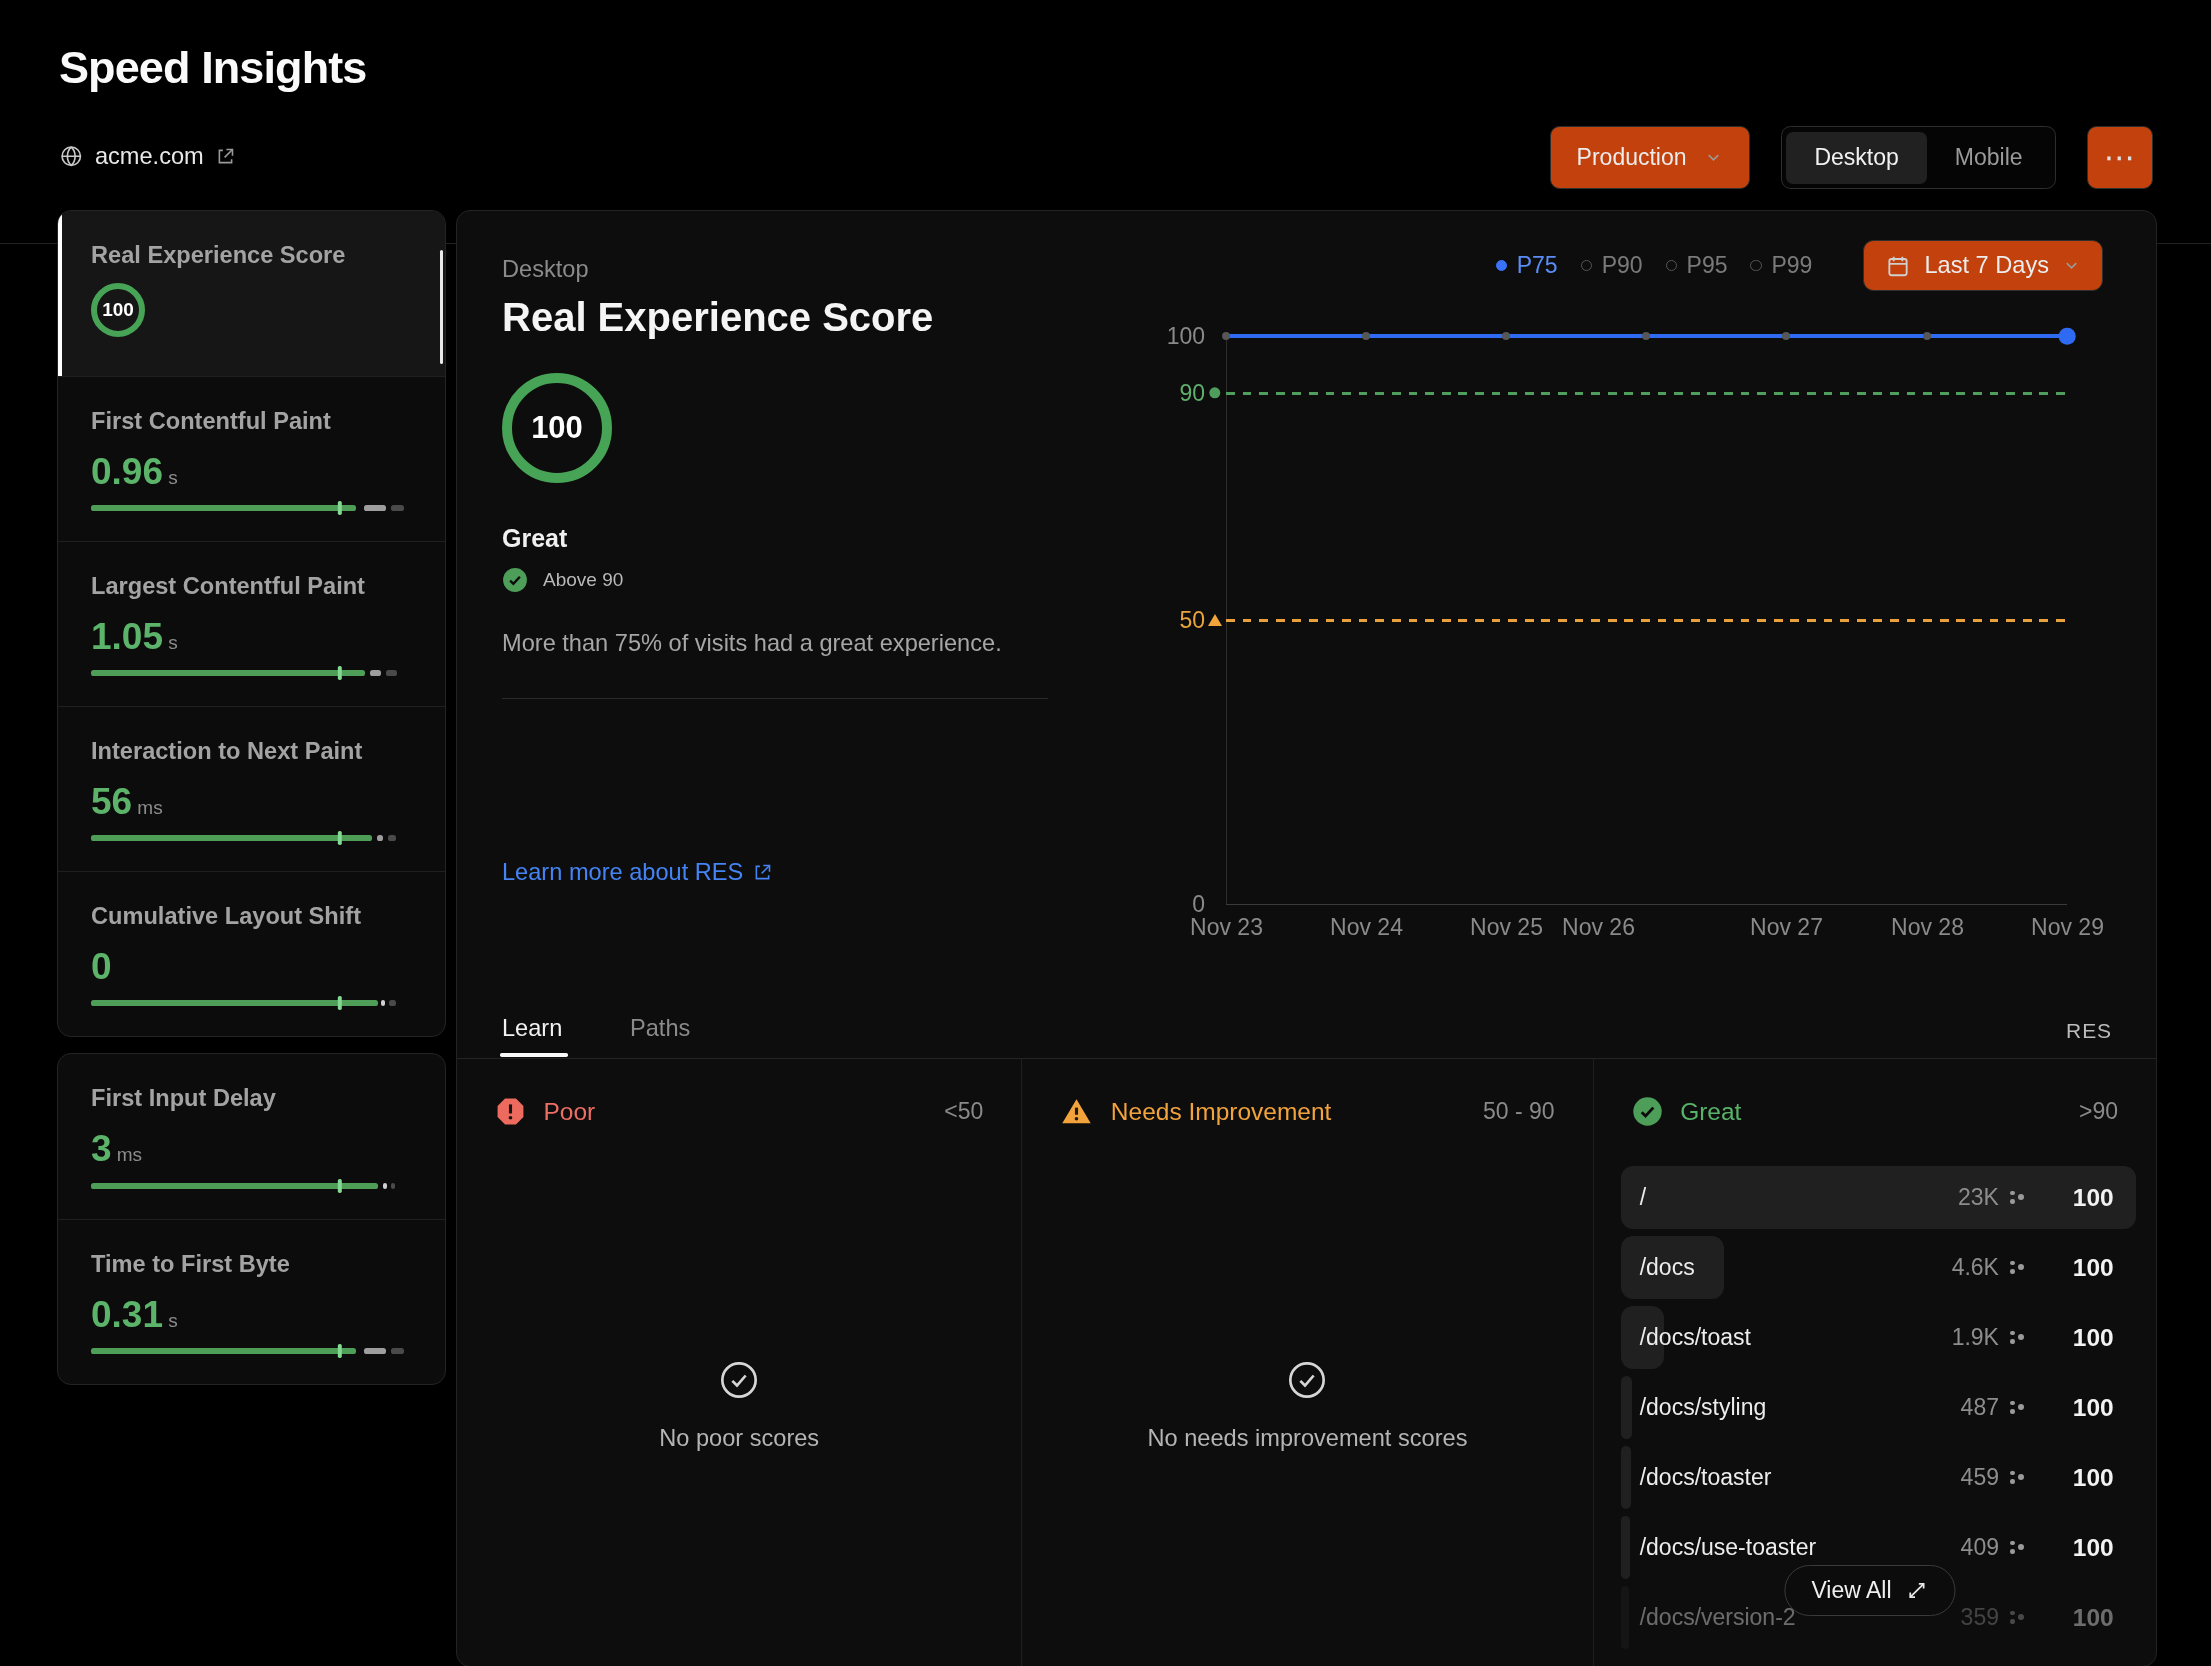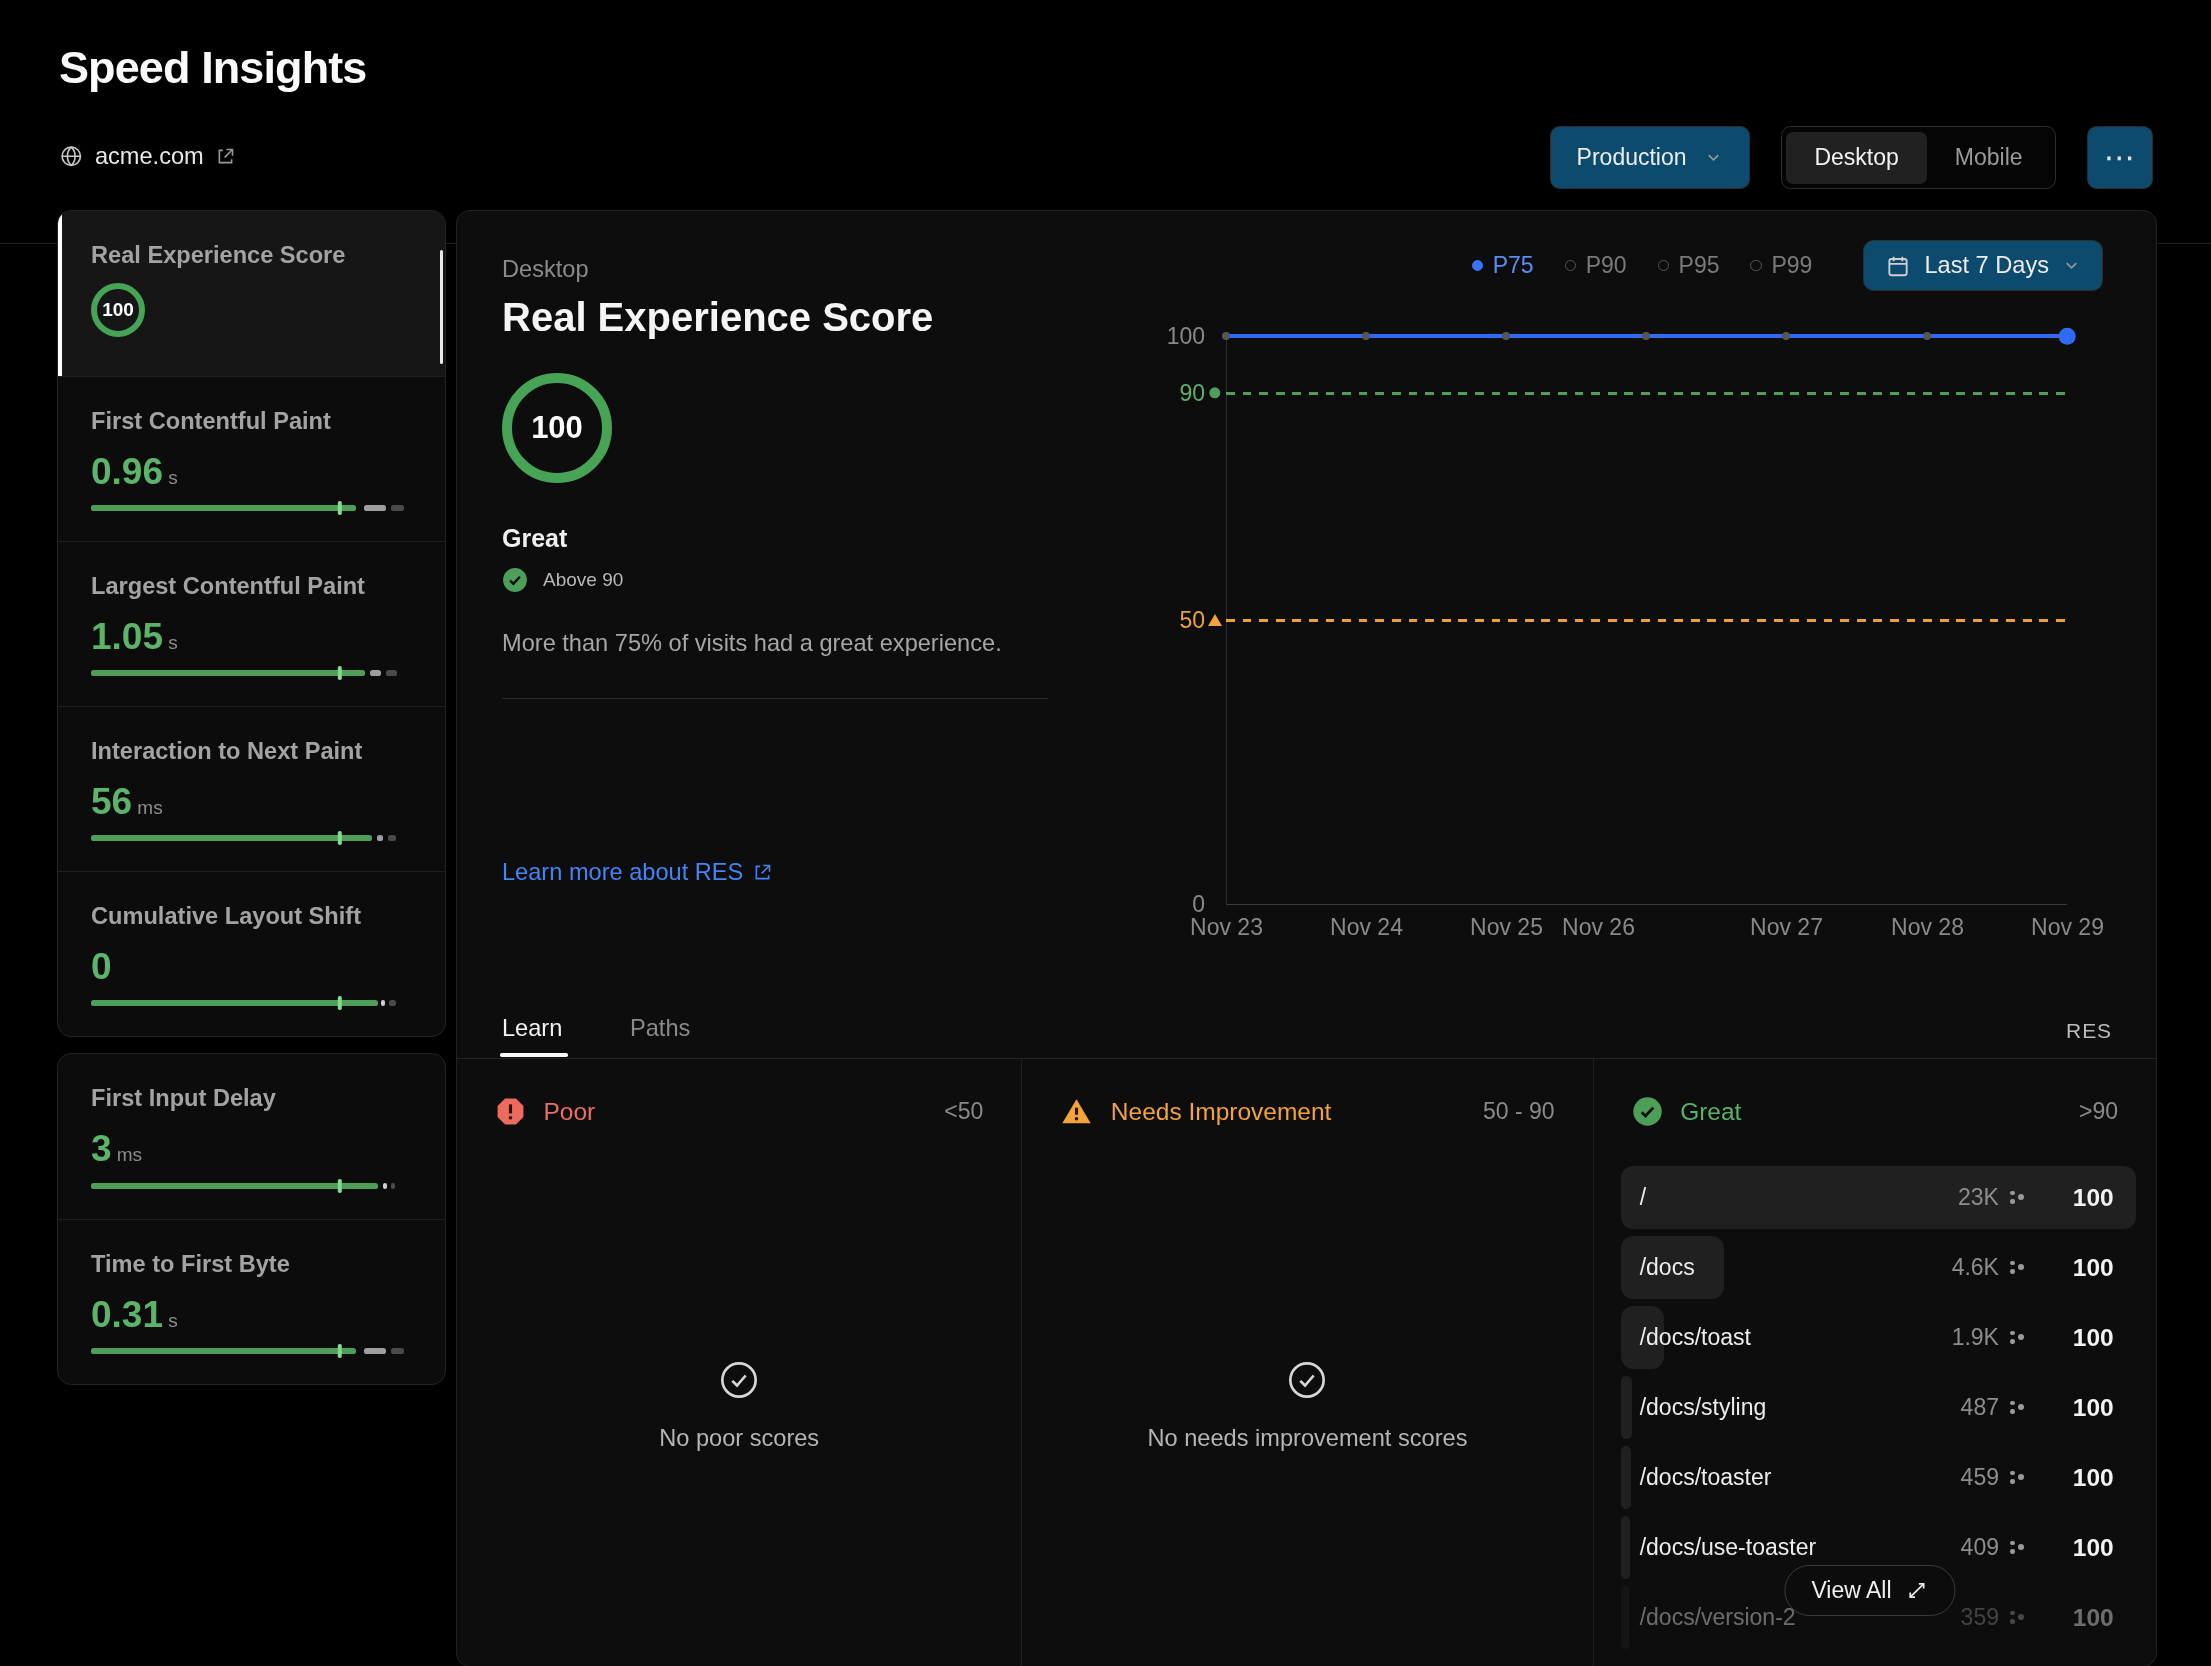--- a/index.html
+++ b/index.html
@@ -8,21 +8,21 @@
     position:relative; width:2211px; height:1666px; overflow:hidden;
     background:#000; font-family:"Liberation Sans", sans-serif; color:#ededed;
   }
   .page-divider { position:absolute; left:0; top:243px; width:100%; height:0.9px; background:#212121; }
 
   
   .h1 { position:absolute; left:59px; top:42px; font-size:45px; font-weight:700; letter-spacing:-0.9px; color:#fafafa; }
   .site-row { position:absolute; left:59px; top:143px; display:flex; align-items:center; gap:11.4px; }
   .site-name { font-size:23.6px; font-weight:500; color:#e8e8e8; }
   .hdr-controls { position:absolute; right:58px; top:126px; display:flex; gap:31px; height:63px; }
-  .btn { display:flex; align-items:center; border:0.9px solid #2e2e2e; border-radius:9.6px; background:#0c4a6e; color:#ededed; font-size:23px; cursor:pointer; }
+  .btn { display:flex; align-items:center; border:0.9px solid #2e2e2e; border-radius:9.6px; background:#c2410c; color:#ededed; font-size:23px; cursor:pointer; }
   .env-btn { padding:0 26px; gap:17.5px; }
   .seg { display:flex; align-items:center; border:0.9px solid #2e2e2e; border-radius:9.6px; background:#050505; padding:4.4px; }
   .seg-item { padding:0 28px; height:52px; display:flex; align-items:center; font-size:23px; color:#9a9a9a; border-radius:7px; cursor:pointer; }
   .seg-item.active { background:#212121; color:#f2f2f2; }
   .more-btn { width:66px; justify-content:center; font-size:31px; color:#e0e0e0; letter-spacing:1.7px; }
 
   
   .sidebar-card { position:absolute; left:57px; width:389px; background:#0c0c0c; border:0.9px solid #242424; border-radius:14px; overflow:hidden; }
   #sidebar-g0 { top:210px; }
   #sidebar-g1 { top:1053px; }
@@ -47,21 +47,21 @@
   .rating { position:absolute; left:45px; top:313px; font-size:25px; font-weight:700; color:#f0f0f0; }
   .threshold-row { position:absolute; left:45px; top:356px; display:flex; align-items:center; gap:15px; }
   .threshold-label { font-size:19px; color:#b9b9b9; }
   .visits-note { position:absolute; left:45px; top:419px; font-size:23.6px; color:#a6a6a6; }
   .panel-divider { position:absolute; left:45px; top:487px; width:546px; height:0.9px; background:#2b2b2b; }
   .descr { position:absolute; left:45px; top:521px; width:594px; font-size:23.6px; line-height:36px; color:#a6a6a6; }
   .learn-link { position:absolute; left:45px; top:648px; display:flex; align-items:center; gap:8.7px; font-size:23.6px; color:#4584f5; cursor:pointer; }
 
   
   .chart-header { position:absolute; top:29px; right:53px; display:flex; align-items:center; gap:51px; }
-  .legend { display:flex; align-items:center; gap:31px; }
+  .legend { display:flex; align-items:center; gap:23px; }
   .legend-item { display:flex; align-items:center; gap:9.6px; font-size:23px; color:#7a7a7a; cursor:pointer; }
   .legend-item .dot { width:11.4px; height:11.4px; border-radius:50%; border:1.7px solid #555; }
   .legend-item.selected { color:#5b8df6; }
   .legend-item.selected .dot { background:#3a72f8; border-color:#3a72f8; }
   .date-btn { height:51px; padding:0 21px; gap:13px; border-radius:10.5px; font-size:23.6px; }
   .yaxis-line { position:absolute; left:769px; top:125px; width:0.9px; height:568px; background:#2d2d2d; }
   .xaxis-line { position:absolute; left:769px; top:693px; width:841px; height:0.9px; background:#3a3a3a; }
   .series-line { position:absolute; left:769px; top:123px; width:841px; height:4.4px; background:#2f6bf2; border-radius:2.6px; }
   .ref-line { position:absolute; left:769px; width:841px; height:2.6px; }
   .ytick { position:absolute; width:70px; text-align:right; font-size:23px; color:#8a8a8a; transform:translateY(-50%); left:678px; }

